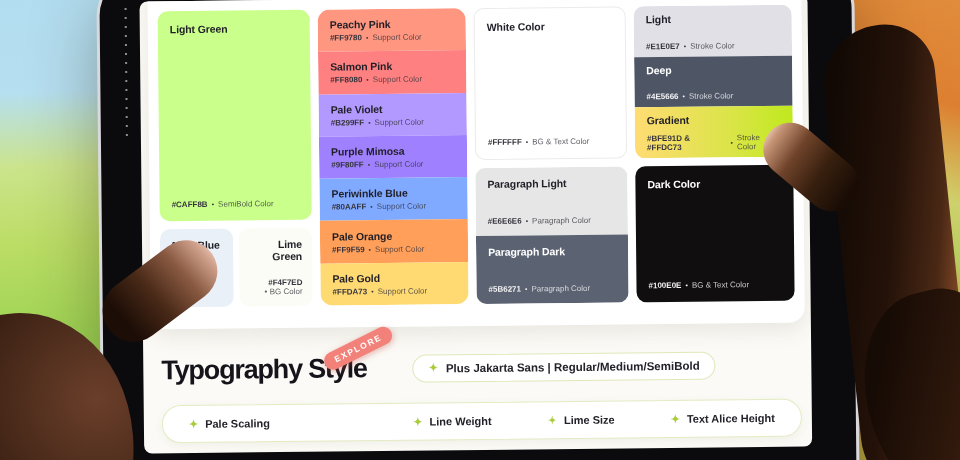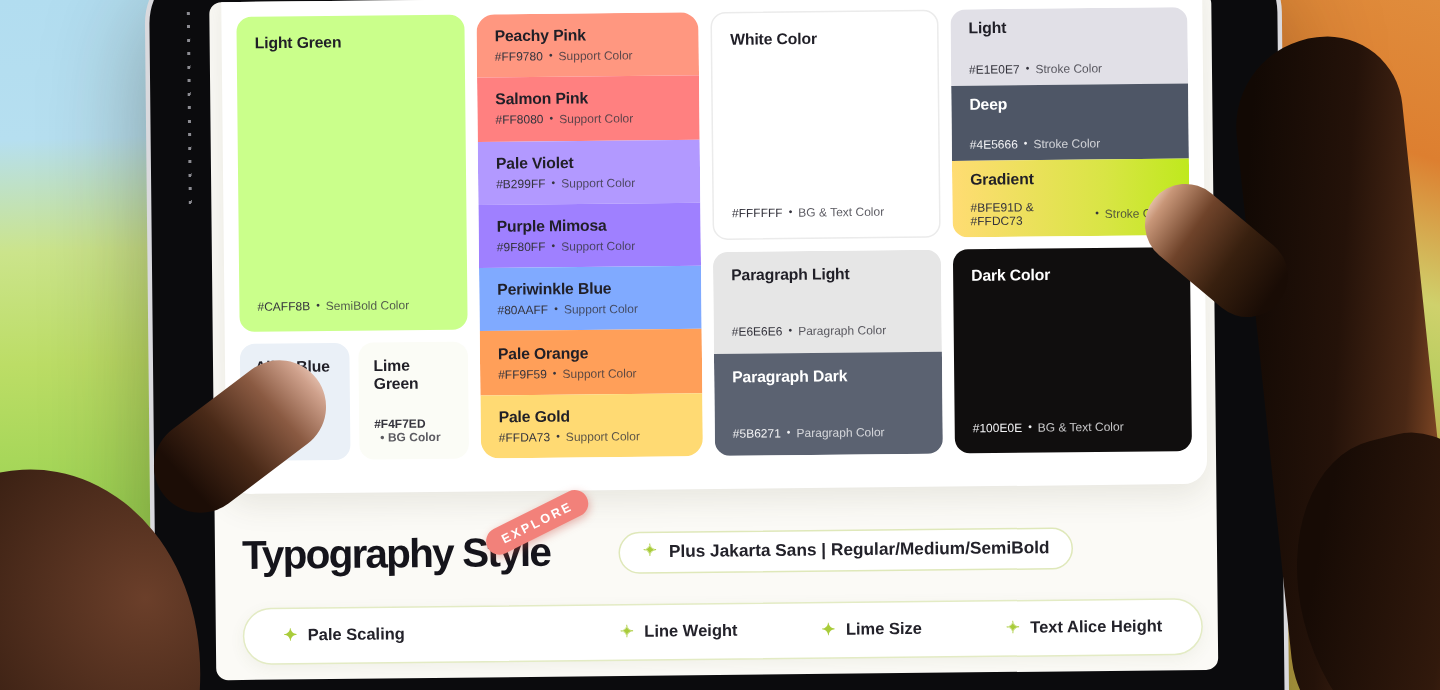--- a/index.html
+++ b/index.html
@@ -24,33 +24,33 @@
 
   
   .palette-card { position:absolute; left:8px; top:-18px; width:654px; height:346px;
     background:#ffffff; border-radius:16px; box-shadow:0 8px 20px rgba(70,70,40,.10);
     padding:28px 10px 16px; display:grid; grid-template-columns:152px 148px 152px 158px; gap:8px; }
   .pcol { display:flex; flex-direction:column; gap:8px; }
 
   .sw { border-radius:10px; position:relative; }
   .label { font-size:10.5px; font-weight:bold; color:#201f27; letter-spacing:-.1px; }
   .meta { display:flex; align-items:center; gap:4px; font-size:8px; color:#35343d; }
-  .meta .hex { font-weight:normal; }
+  .meta .hex { font-weight:bold; }
   .meta .sep { font-size:7px; }
   .meta .role { opacity:.8; }
   .inv .label { color:#ffffff; }
   .inv .meta { color:#f2f2f4; }
 
   .sw-primary { height:210px; padding:12px; display:flex; flex-direction:column; justify-content:space-between; }
   .bg-row { display:flex; gap:6px; height:78px; }
   .sw-alice { flex:1; background:#eaf0f7; padding:10px; border-radius:10px; }
-  .sw-lime  { flex:1; background:#fbfcf6; padding:10px; border-radius:10px; display:flex; flex-direction:column; }
+  .sw-lime  { flex:1; background:#fbfcf6; padding:10px; border-radius:10px; display:flex; flex-direction:column;text-align:right; }
   .sw-lime .meta2 { margin-top:auto; font-size:8px; color:#35343d; }
   .sw-lime .meta2 .hex { font-weight:bold; display:block; }
-  .sw-lime .meta2 .role-line { opacity:.8; padding-left:4px;font-weight:bold; }
+  .sw-lime .meta2 .role-line { opacity:.8; padding-left:4px; }
 
   .support-stack { height:296px; border-radius:12px; overflow:hidden; display:flex; flex-direction:column; }
   .support-row { flex:1; display:flex; flex-direction:column; justify-content:center; gap:3px; padding:0 12px; }
 
   .sw-white { height:152px; background:#ffffff; border:1px solid #ebebeb; padding:12px;
     display:flex; flex-direction:column; justify-content:space-between; }
   .para-stack { height:136px; border-radius:10px; overflow:hidden; display:flex; flex-direction:column; }
   .para-half { flex:1; padding:10px 12px; display:flex; flex-direction:column; justify-content:space-between; }
 
   .stroke-stack { height:152px; border-radius:10px; overflow:hidden; display:flex; flex-direction:column; }

